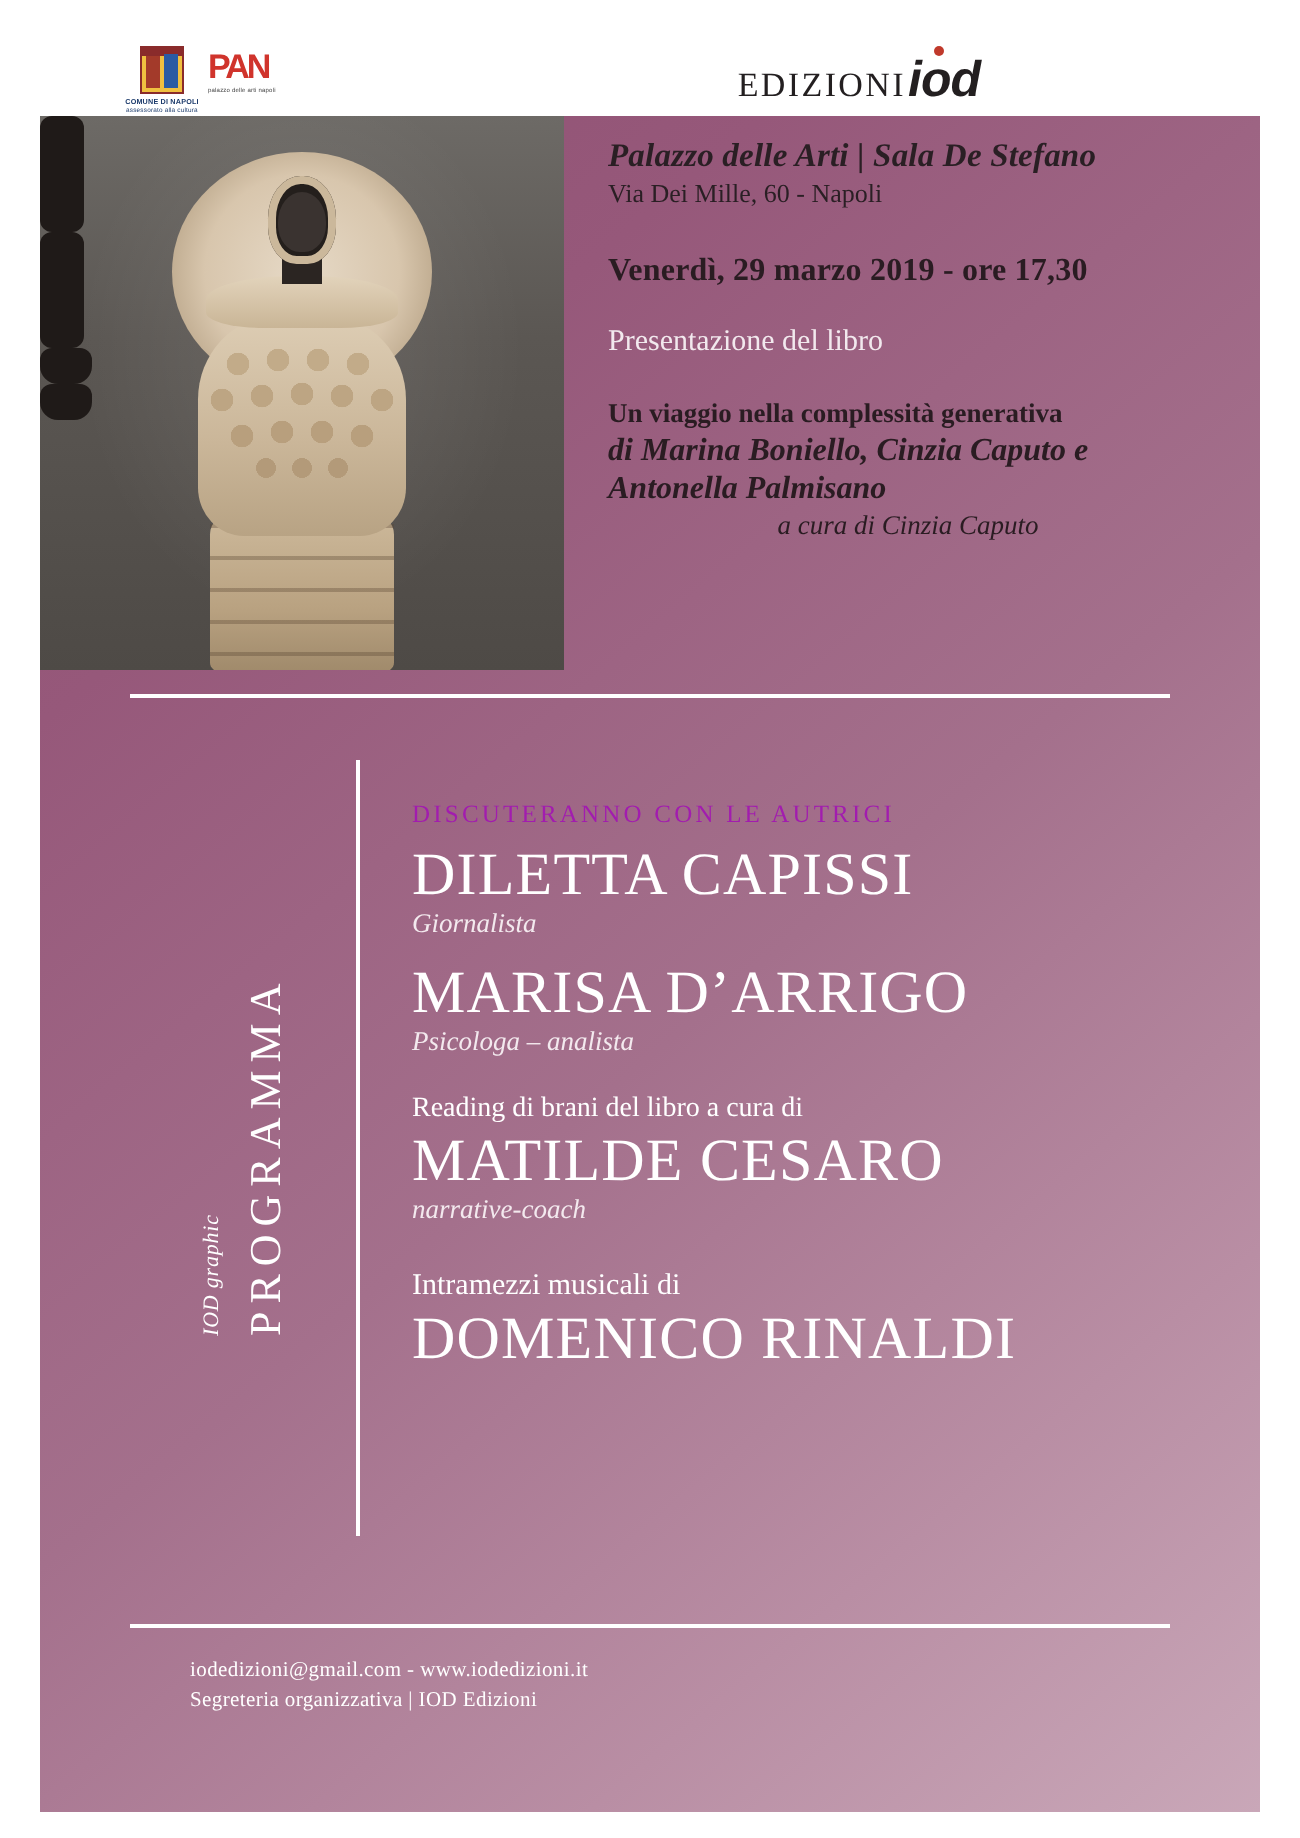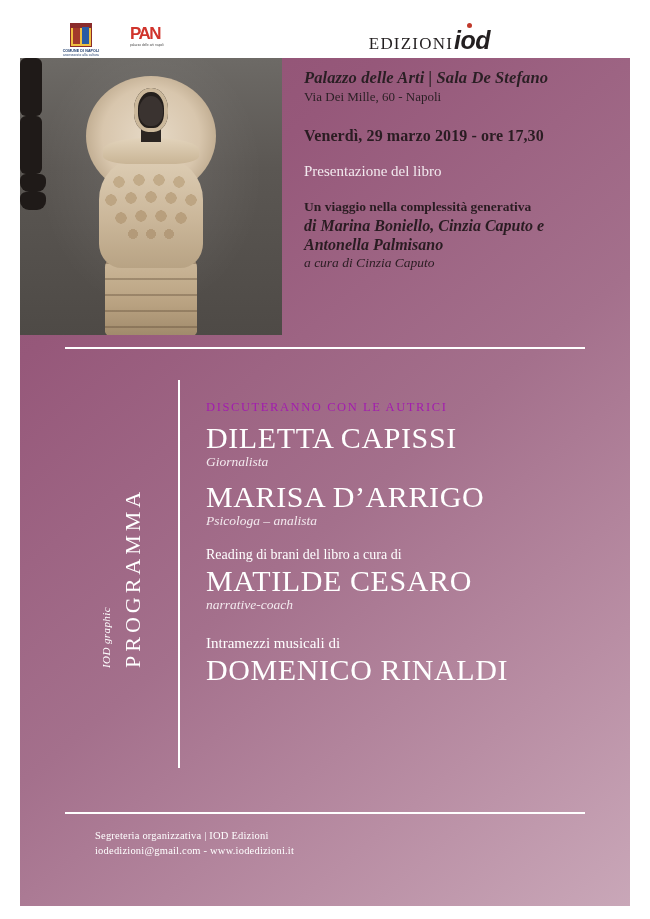--- a/index.html
+++ b/index.html
@@ -42,21 +42,20 @@
     background: #ffffff;
     z-index: 5;
   }
 
   .logo-group {
     position: absolute;
     left: 38px;
     top: 13px;
     display: flex;
     align-items: flex-start;
-    gap: 26px;
   }
 
   .logo-comune {
     width: 46px;
     text-align: center;
   }
   .logo-comune .crest {
     width: 22px;
     height: 24px;
     margin: 0 auto;
@@ -290,20 +289,21 @@
     font-style: italic;
     font-size: 16px;
     color: #2a1c22;
     line-height: 17px;
   }
   .curator {
     margin-top: 2px;
     font-style: italic;
     font-size: 13.5px;
     color: #2a1c22;
+    text-align: center;
   }
 
   
   .rule-top {
     position: absolute;
     left: 65px;
     top: 347px;
     width: 520px;
     height: 1.5px;
     background: #ffffff;
@@ -492,17 +492,17 @@
     <div class="lead">Reading di brani del libro a cura di</div>
     <div class="name">MATILDE CESARO</div>
     <div class="role">narrative-coach</div>
 
     <div class="lead-intra">Intramezzi musicali di</div>
     <div class="name">DOMENICO RINALDI</div>
 
   </div>
 
   <div class="footer">
+    <div>iodedizioni@gmail.com - www.iodedizioni.it</div>
     <div>Segreteria organizzativa | IOD Edizioni</div>
-    <div>iodedizioni@gmail.com - www.iodedizioni.it</div>
   </div>
 
 </div>
 
 </body></html>

